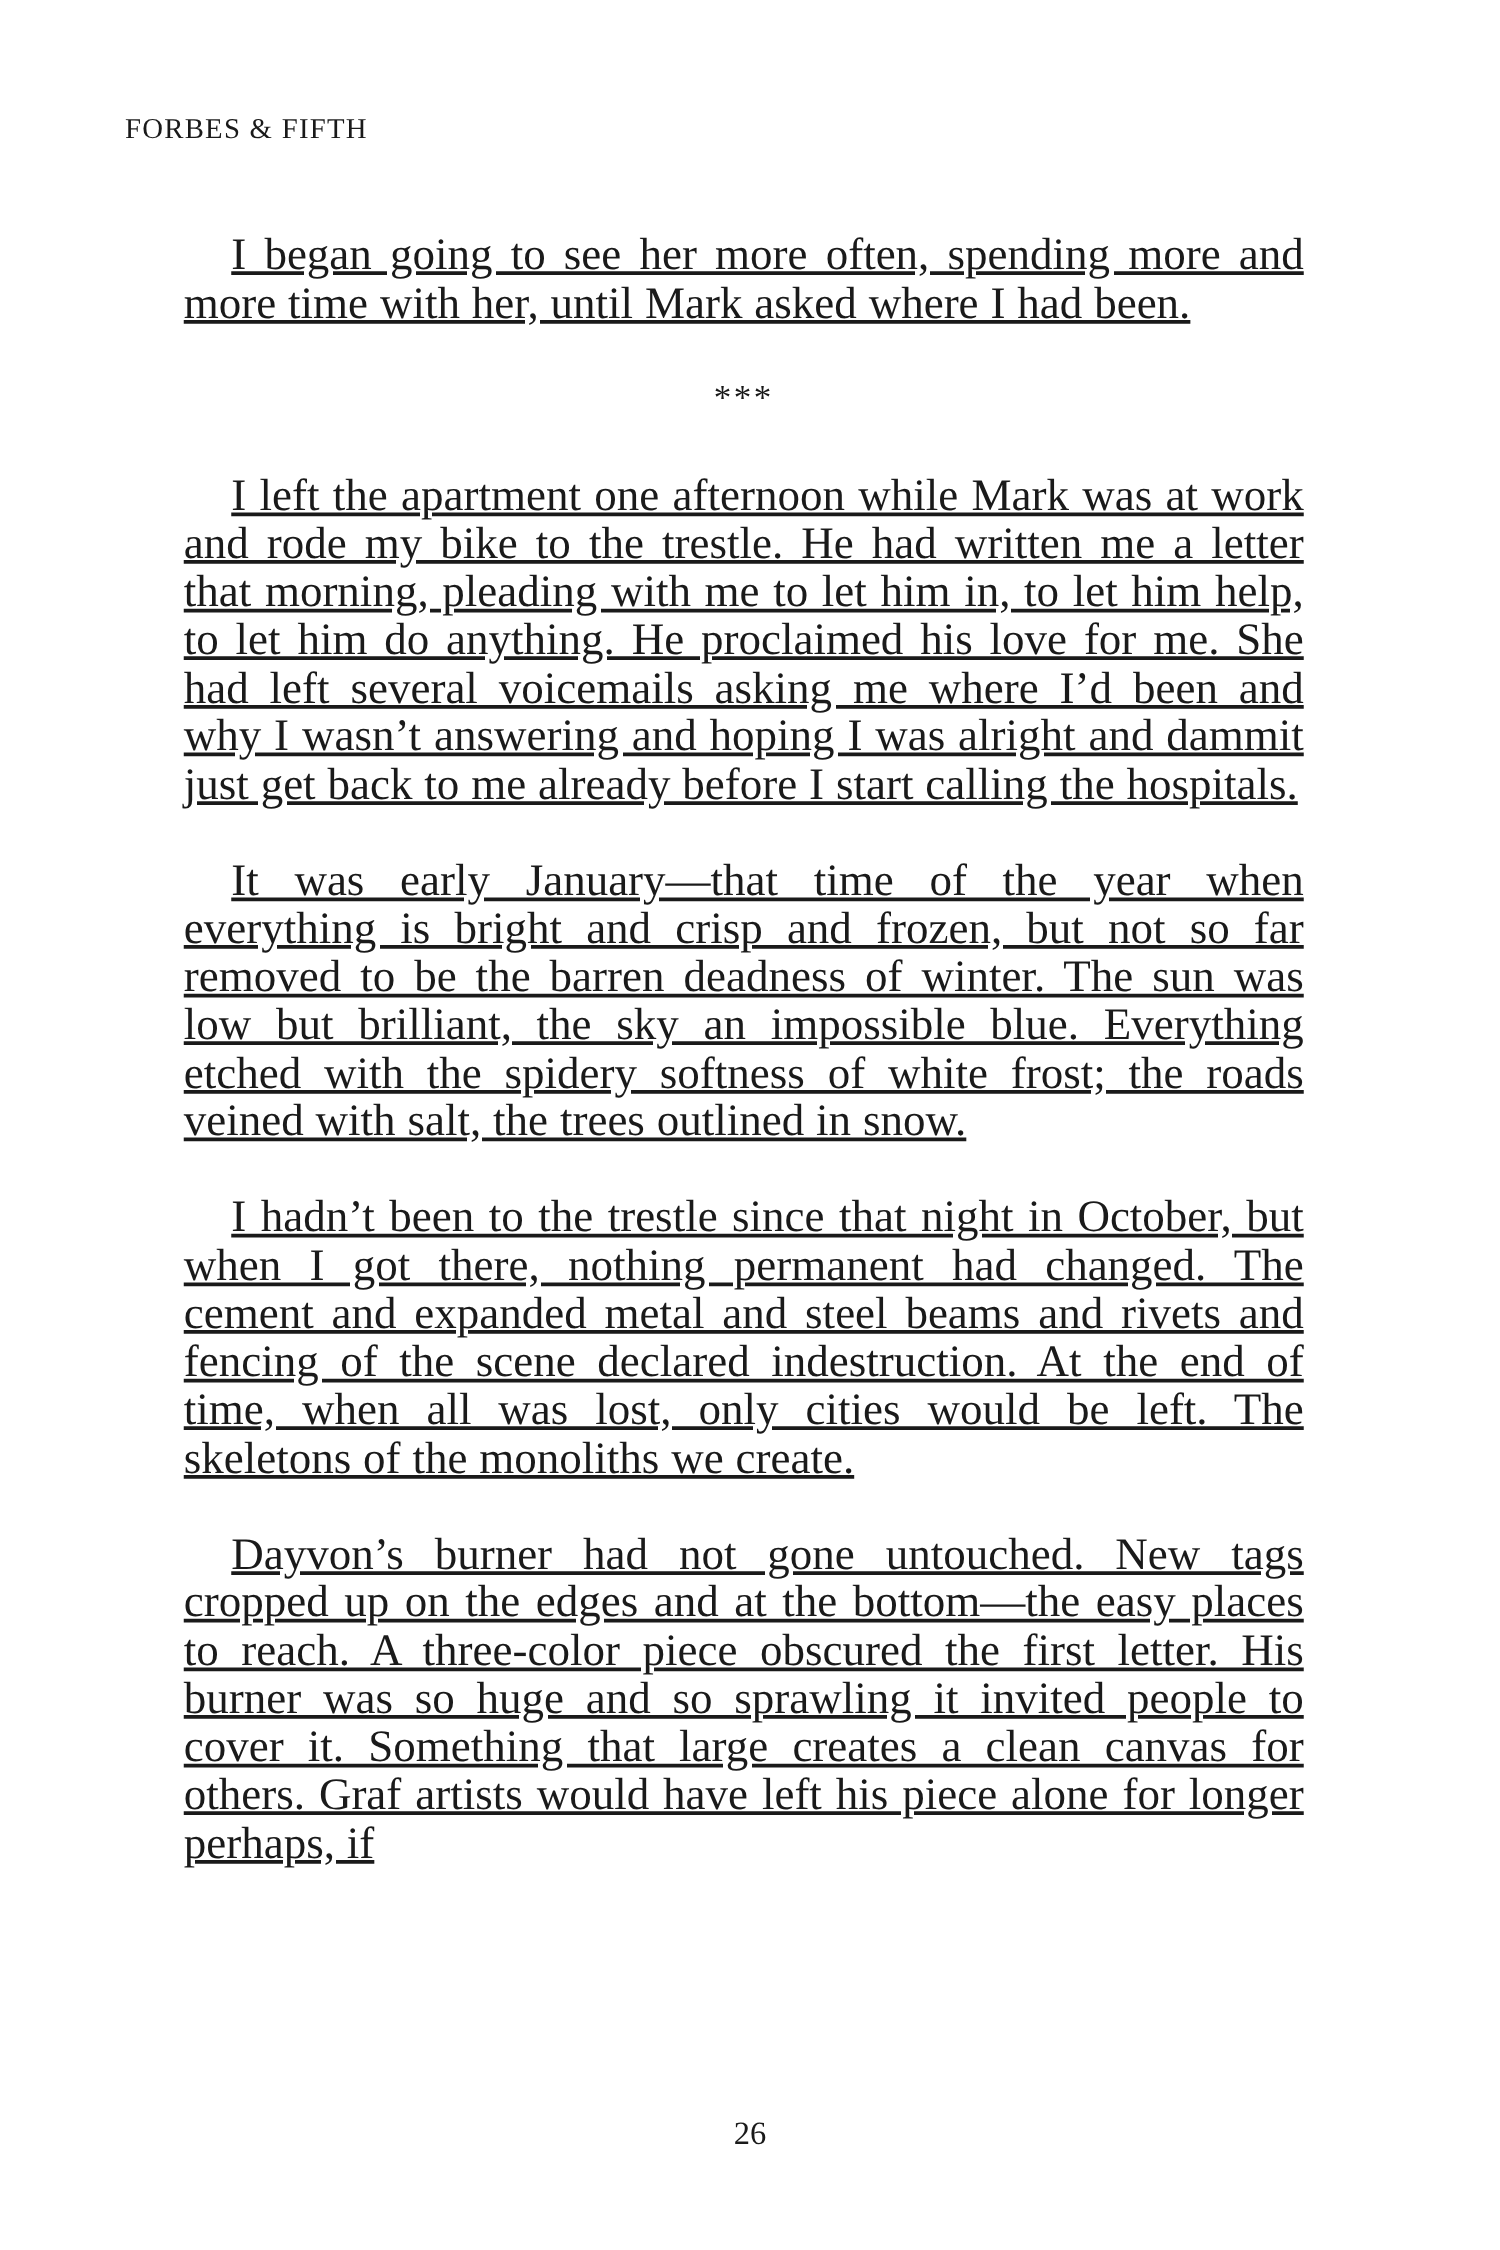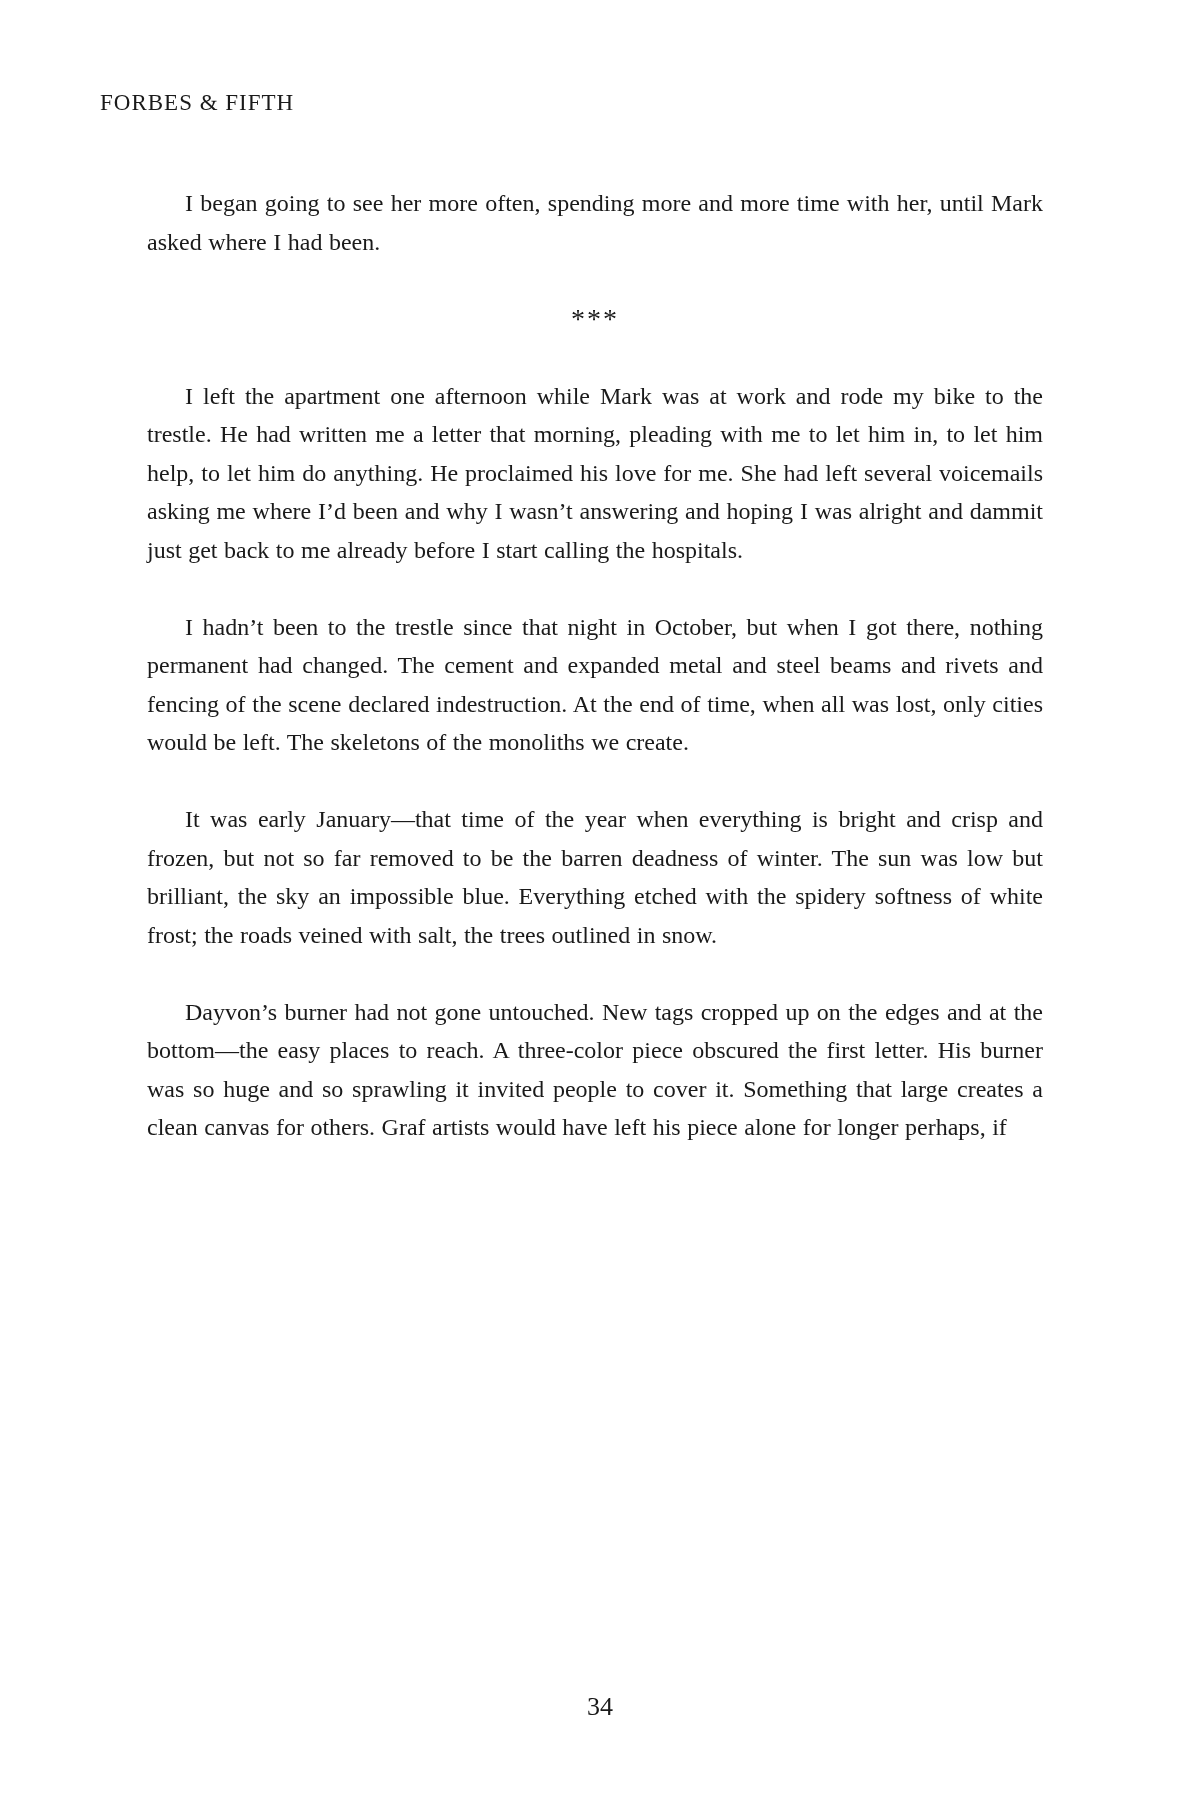--- a/index.html
+++ b/index.html
@@ -24,25 +24,26 @@
     white-space: nowrap;
   }
   .content {
     position: absolute;
     left: 147px;
     top: 184px;
     width: 896px;
   }
   .content p {
     margin: 0 0 38.5px 0;
-    font-size: 24px;
+    font-size: 36px;
     line-height: 38.5px;
     text-align: justify;
     text-indent: 38px;
     word-spacing: 0.5px;
+    text-decoration: underline;
   }
   .section-break {
     margin: 0 0 38.5px 0;
     font-size: 28px;
     line-height: 38.5px;
     text-align: center;
     letter-spacing: 2px;
     text-indent: 0;
   }
   .page-number {
@@ -63,22 +64,22 @@
 
   <main class="content">
     <p>I began going to see her more often, spending more and more time with her, until Mark asked where I had been.</p>
 
 
 
     <div class="section-break">***</div>
 
     <p>I left the apartment one afternoon while Mark was at work and rode my bike to the trestle. He had written me a letter that morning, pleading with me to let him in, to let him help, to let him do anything. He proclaimed his love for me. She had left several voicemails asking me where I’d been and why I wasn’t answering and hoping I was alright and dammit just get back to me already before I start calling the hospitals.</p>
 
+    <p>It was early January—that time of the year when everything is bright and crisp and frozen, but not so far removed to be the barren deadness of winter. The sun was low but brilliant, the sky an impossible blue. Everything etched with the spidery softness of white frost; the roads veined with salt, the trees outlined in snow.</p>
+
     <p>I hadn’t been to the trestle since that night in October, but when I got there, nothing permanent had changed. The cement and expanded metal and steel beams and rivets and fencing of the scene declared indestruction. At the end of time, when all was lost, only cities would be left. The skeletons of the monoliths we create.</p>
-
-    <p>It was early January—that time of the year when everything is bright and crisp and frozen, but not so far removed to be the barren deadness of winter. The sun was low but brilliant, the sky an impossible blue. Everything etched with the spidery softness of white frost; the roads veined with salt, the trees outlined in snow.</p>
 
     <p>Dayvon’s burner had not gone untouched. New tags cropped up on the edges and at the bottom—the easy places to reach. A three-color piece obscured the first letter. His burner was so huge and so sprawling it invited people to cover it. Something that large creates a clean canvas for others. Graf artists would have left his piece alone for longer perhaps, if</p>
   </main>
 
-  <footer class="page-number">34</footer>
+  <footer class="page-number">26</footer>
 
 </div>
 
 </body></html>

